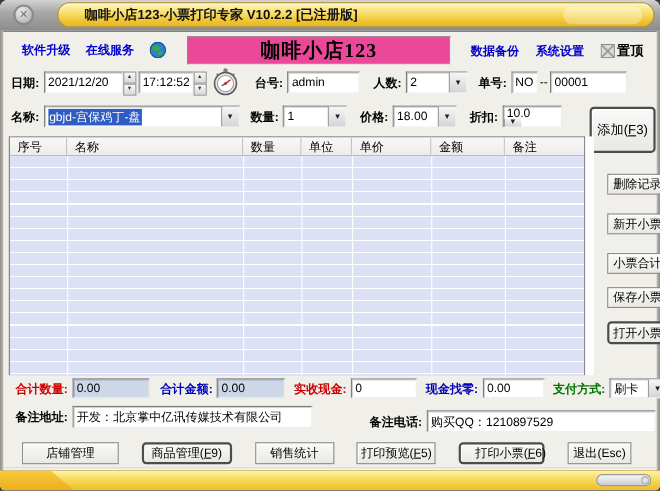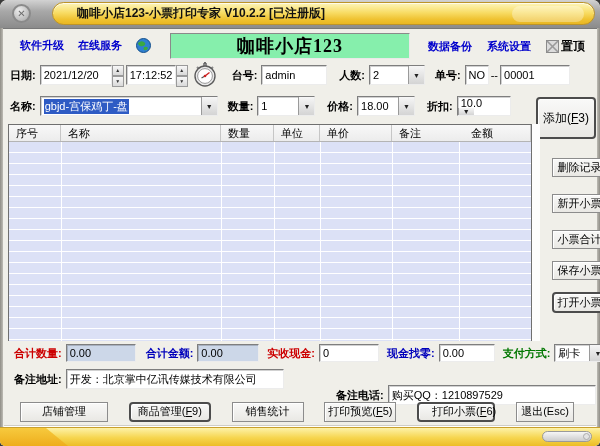--- a/index.html
+++ b/index.html
@@ -23,21 +23,21 @@
   
   .side-border{position:absolute;top:28px;bottom:18px;width:3px;background:linear-gradient(90deg,#8f8d86,#bdbbb4);}
   .side-border.right{right:0;background:linear-gradient(90deg,#bdbbb4,#8f8d86);}
   .side-border.left{left:0;}
 
   
   #menubar{position:absolute;left:3px;right:3px;top:30px;height:30px;}
   .link{color:var(--link_blue,#0000cc);font-size:11px;font-weight:bold;cursor:pointer;white-space:nowrap;}
   #menu-left{position:absolute;left:17px;top:8px;display:flex;align-items:center;gap:14px;}
   #menu-right{position:absolute;right:12px;top:8px;display:flex;align-items:center;gap:15px;}
-  #shopbox{position:absolute;left:167px;top:3px;width:238px;height:24px;background:#86efac;
+  #shopbox{position:absolute;left:167px;top:3px;width:238px;height:24px;background:#ec4899;
     border:1px solid #8a8a8a;border-bottom-color:#e9e9e9;border-right-color:#e9e9e9;
     display:flex;align-items:center;justify-content:center;}
   #shopbox span{font-family:"Liberation Serif","DejaVu Serif",serif;font-weight:bold;font-size:18px;color:#000;letter-spacing:1px;}
   #pin-group{display:flex;align-items:center;gap:2px;cursor:pointer;}
   #pin-group b{color:#000;font-size:12px;}
 
   
   .lbl{font-size:11px;font-weight:bold;color:#000;white-space:nowrap;}
   .sunken{background:#fff;border:1px solid #7e7e7e;border-bottom-color:#ececec;border-right-color:#ececec;
     box-shadow:inset 1px 1px 0 rgba(0,0,0,.18);box-sizing:border-box;}
@@ -82,21 +82,21 @@
   
   #summary{position:absolute;left:14px;top:343px;height:20px;display:flex;align-items:center;}
   .lbl-red{color:var(--label_red,#cc0000);}
   .lbl-blue{color:var(--label_blue,#0000bb);}
   .lbl-green{color:var(--label_green,#007700);}
   .ro{background:var(--readonly_field,#ccd7e8);}
 
   
   #remarks{position:absolute;left:0;top:369px;height:22px;width:600px;}
   #remark-addr{position:absolute;left:14px;top:0;display:flex;align-items:center;}
-  #remark-phone{position:absolute;left:336px;top:16px;right:4px;display:flex;align-items:center;}
+  #remark-phone{position:absolute;left:336px;top:4px;right:4px;display:flex;align-items:center;}
 
   
   #bottombar{position:absolute;left:20px;right:26px;top:401px;height:21px;display:flex;justify-content:space-between;align-items:center;}
   #bottombar .btn{height:20px;}
 
   .groove{position:absolute;left:4px;right:4px;top:425px;height:0;border-top:1px solid #cfcdc6;border-bottom:1px solid #ffffff;}
 
   
   #statusbar{position:absolute;left:0;right:0;bottom:0;height:18px;border-radius:0 0 5px 5px;overflow:hidden;
     background:linear-gradient(180deg,#fdf2a8 0%,#f6d54e 55%,#ecbd27 100%);border-top:1px solid #c9a02e;}
@@ -216,22 +216,22 @@
     <span><span>添加(</span><u>F</u><span>3)</span></span>
   </div>
 
   <div id="grid">
     <div id="grid-header">
       <div class="gh" style="width:52px;">序号</div>
       <div class="gh" style="width:160px;">名称</div>
       <div class="gh" style="width:53px;">数量</div>
       <div class="gh" style="width:46px;font-family:Liberation Mono, monospace;">单位</div>
       <div class="gh" style="width:72px;">单价</div>
+      <div class="gh" style="width:67px;">金额</div>
       <div class="gh" style="flex:1;border-right:none;">备注</div>
-      <div class="gh" style="width:67px;">金额</div>
     </div>
     <div id="grid-body">
       <div class="vline" style="left:52px;"></div>
       <div class="vline" style="left:212px;"></div>
       <div class="vline" style="left:265px;"></div>
       <div class="vline" style="left:311px;"></div>
       <div class="vline" style="left:383px;"></div>
       <div class="vline" style="left:450px;"></div>
     </div>
   </div>

